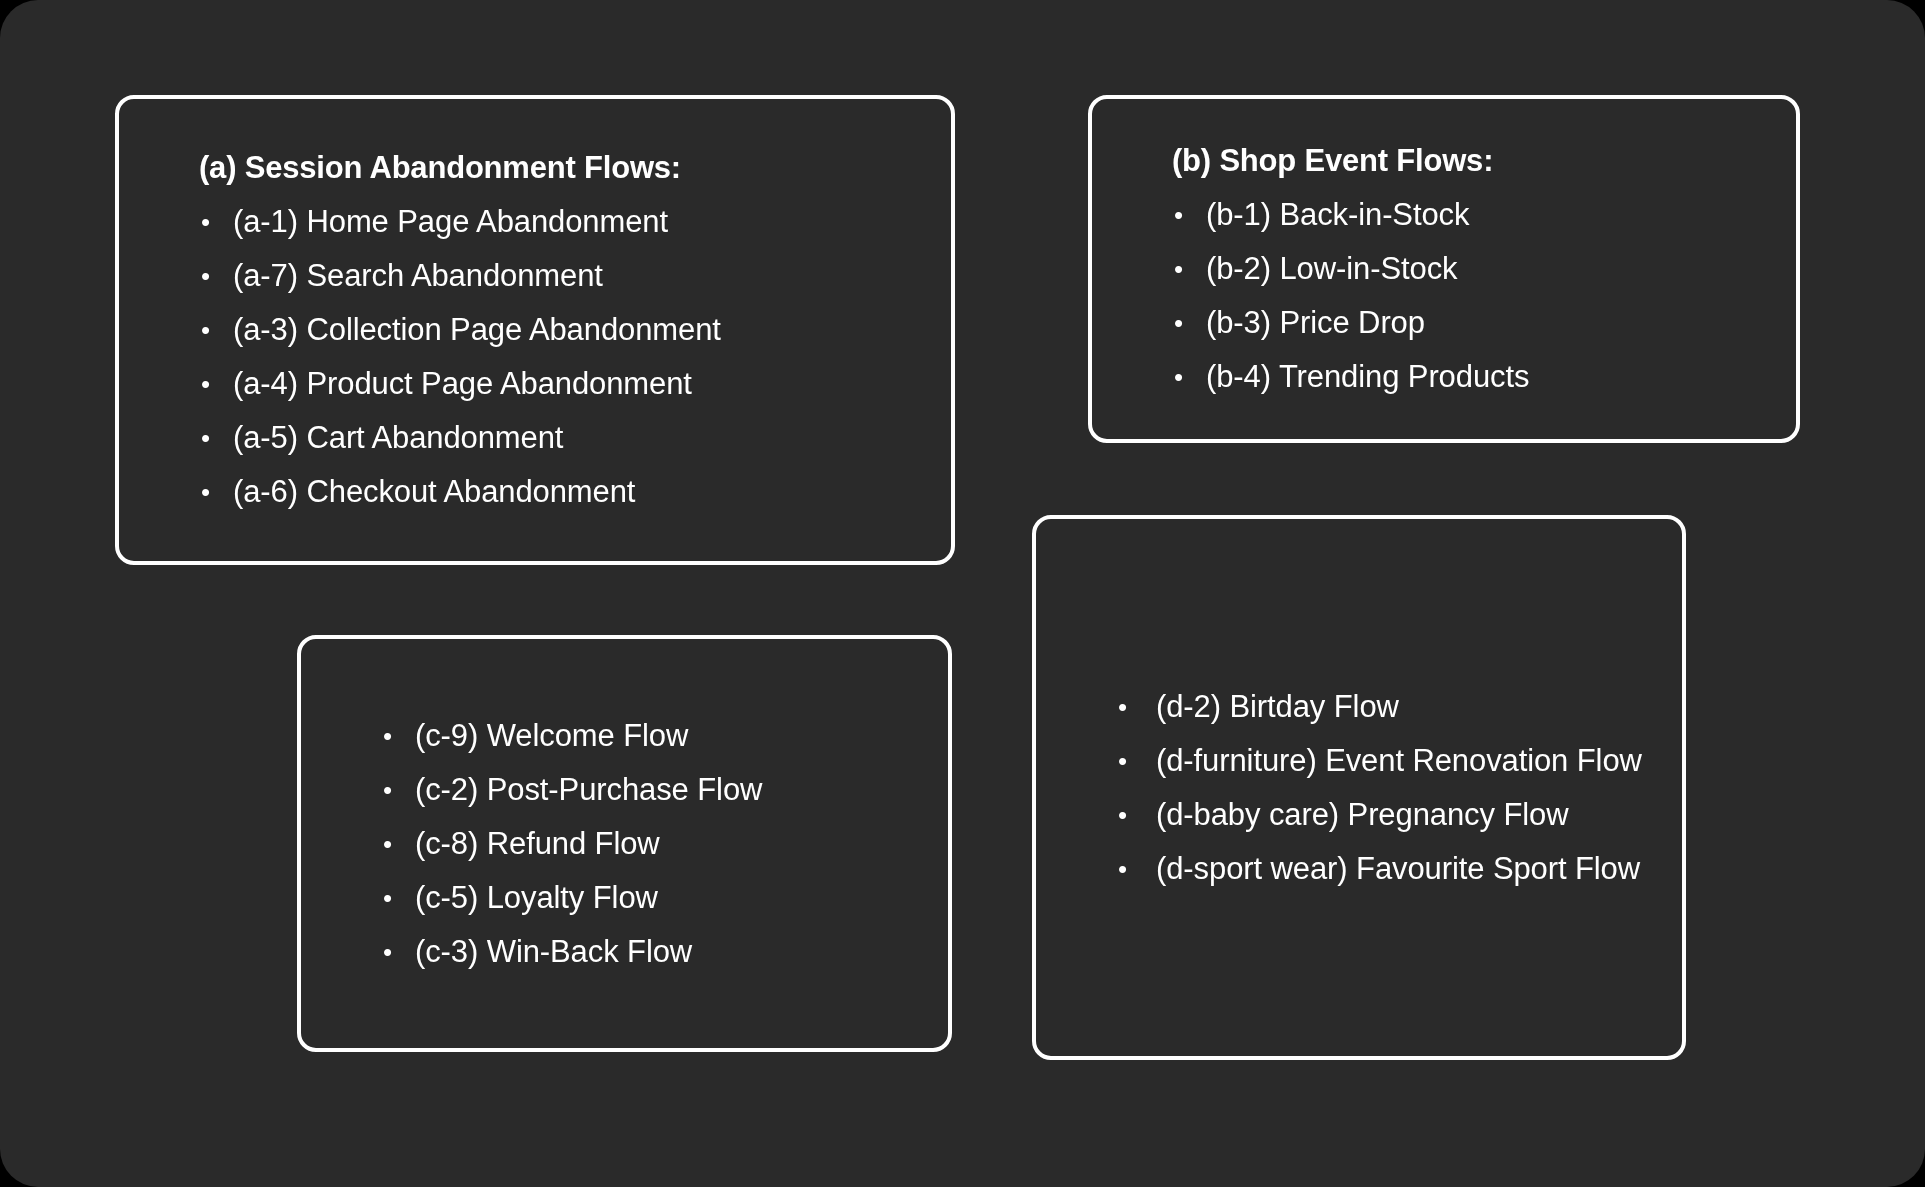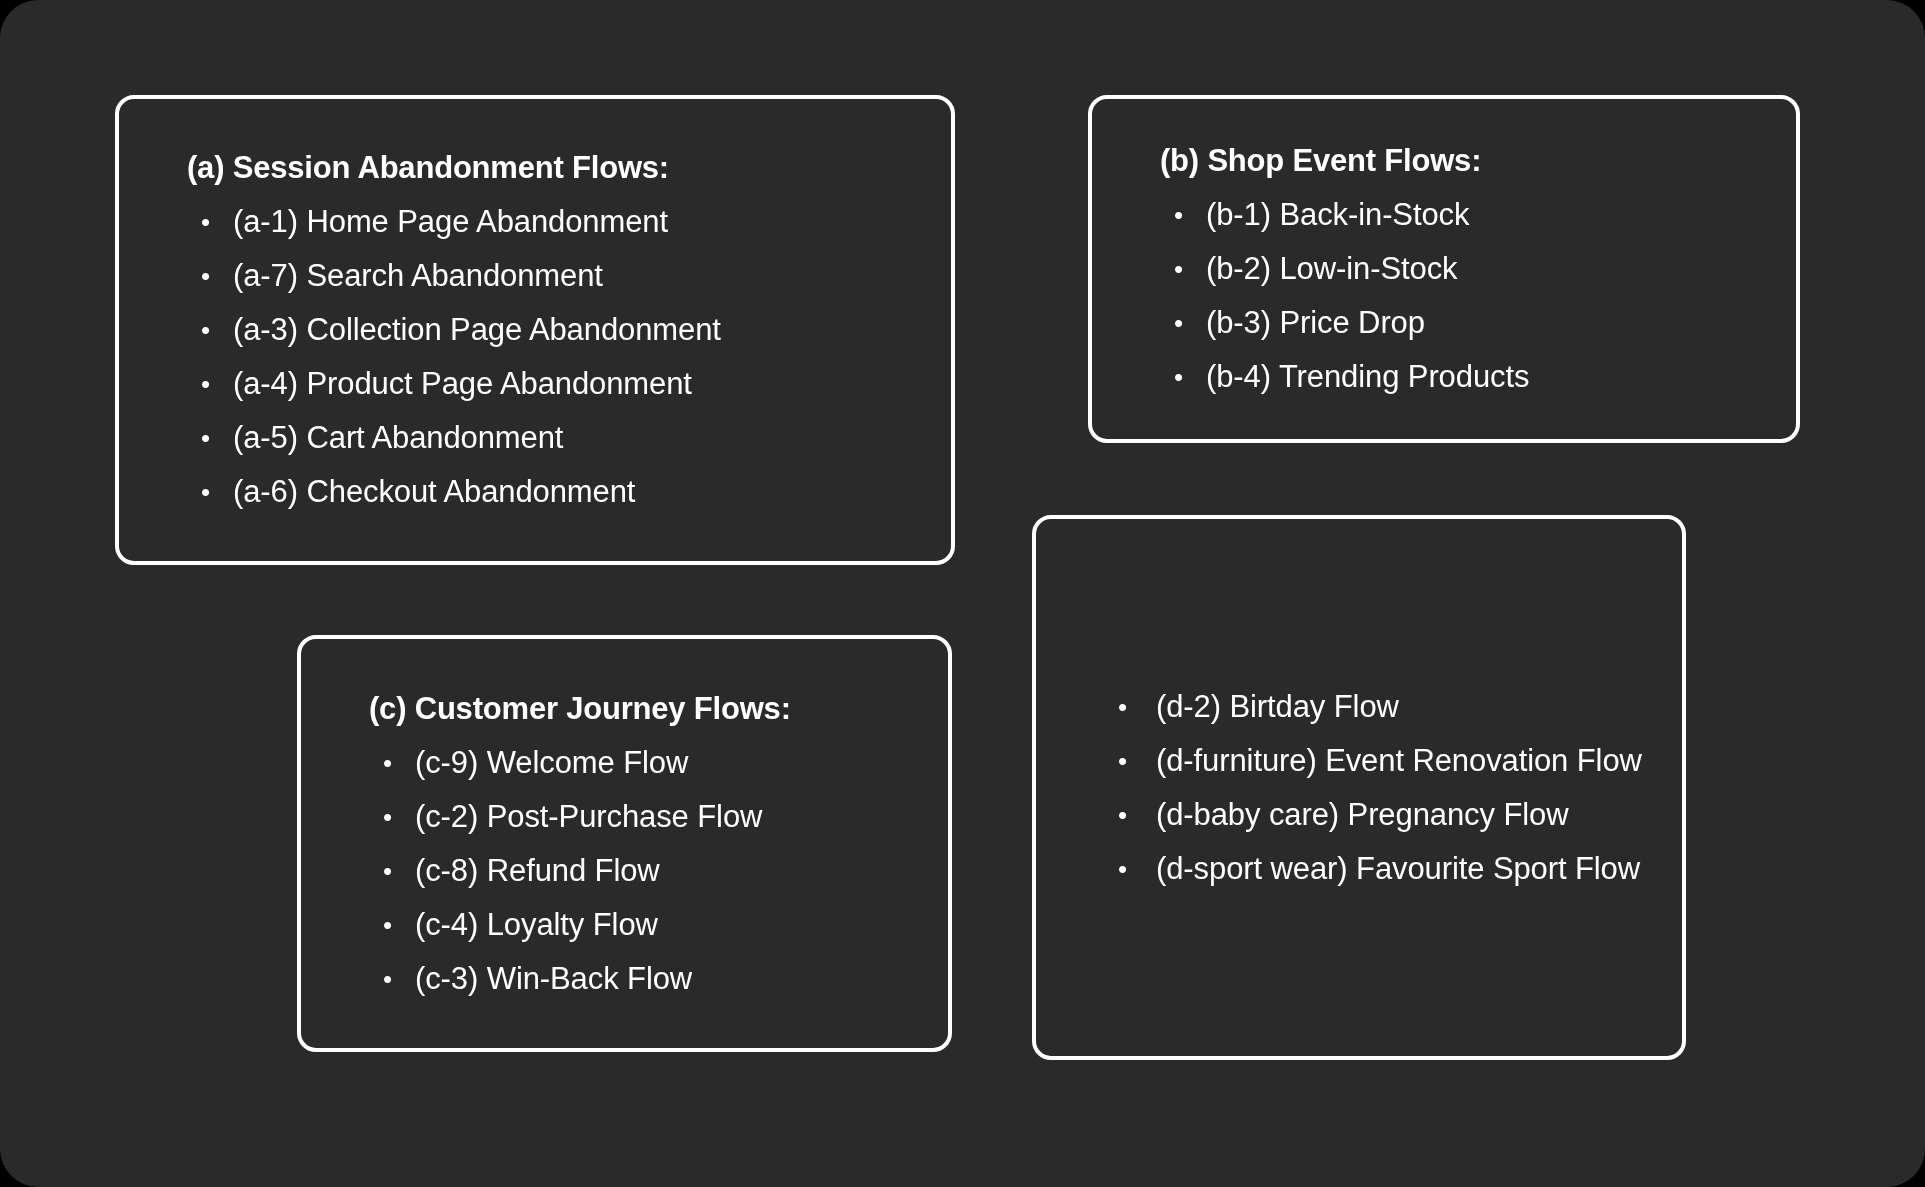--- a/index.html
+++ b/index.html
@@ -35,20 +35,21 @@
     box-sizing: border-box;
     width: 100%;
   }
   .panel-title {
     color: #ffffff;
     font-weight: bold;
     font-size: 31px;
     line-height: 54px;
     letter-spacing: -0.2px;
     white-space: nowrap;
+    margin-left: 12px;
   }
   ul.flow-list {
     list-style: none;
     margin: 0;
     padding: 0;
   }
   ul.flow-list > li {
     position: relative;
     color: #ffffff;
     font-size: 31px;
@@ -148,37 +149,36 @@
         <li>
           <span class="bullet">•</span>
           <span class="item-text">(b-4) Trending Products</span>
         </li>
       </ul>
     </div>
   </section>
 
   <section class="panel" id="panel-c">
     <div class="panel-inner">
-      <div class="panel-title">(c) Customer Journey Flows:</div>
       <ul class="flow-list">
         <li>
           <span class="bullet">•</span>
           <span class="item-text">(c-9) Welcome Flow</span>
         </li>
         <li>
           <span class="bullet">•</span>
           <span class="item-text">(c-2) Post-Purchase Flow</span>
         </li>
         <li>
           <span class="bullet">•</span>
           <span class="item-text">(c-8) Refund Flow</span>
         </li>
         <li>
           <span class="bullet">•</span>
-          <span class="item-text">(c-4) Loyalty Flow</span>
+          <span class="item-text">(c-5) Loyalty Flow</span>
         </li>
         <li>
           <span class="bullet">•</span>
           <span class="item-text">(c-3) Win-Back Flow</span>
         </li>
       </ul>
     </div>
   </section>
 
   <section class="panel" id="panel-d">

